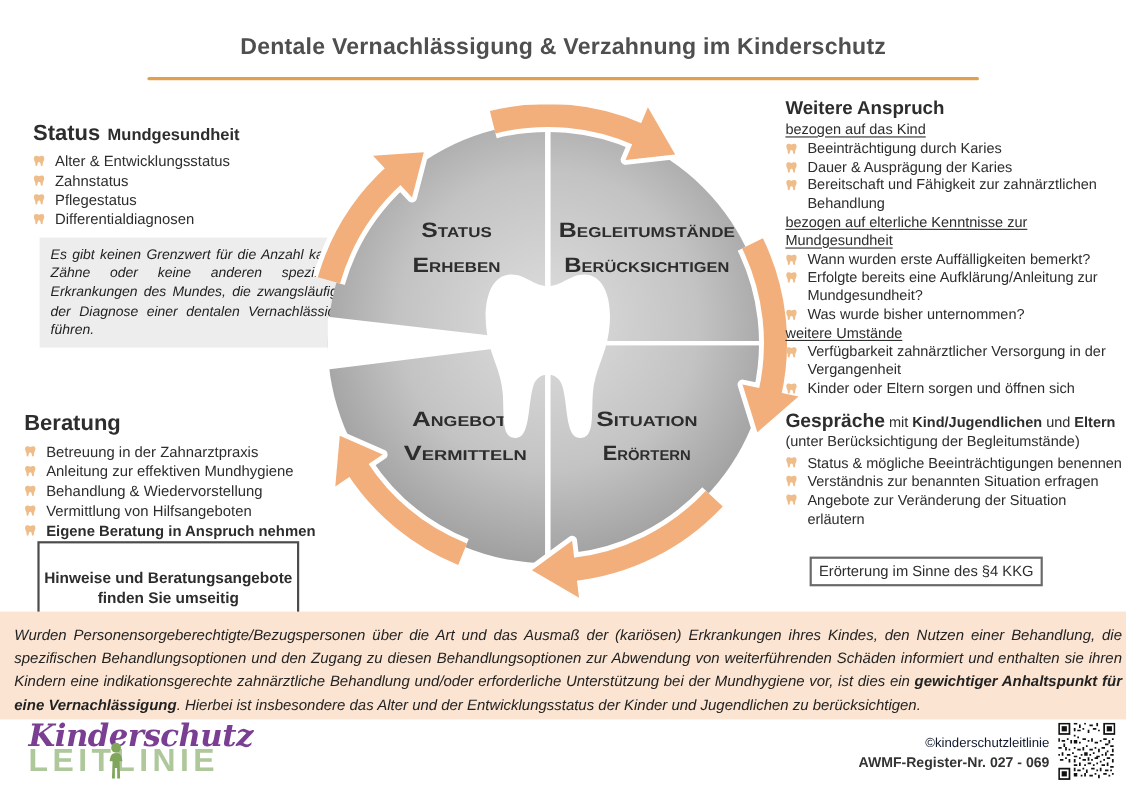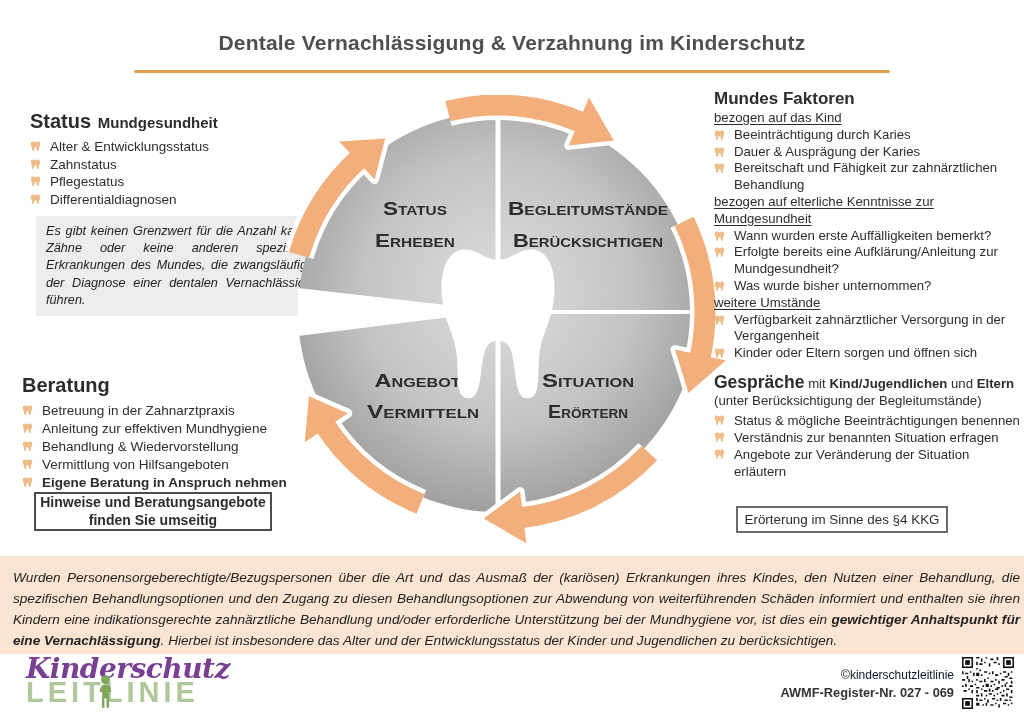--- a/index.html
+++ b/index.html
@@ -22,21 +22,21 @@
   .sec-status { position:absolute; left:30px; top:90px; width:268px;margin-top:16px; }
   .h-big   { font-size:20px; font-weight:700; }
   .h-small { font-size:15px; font-weight:700; }
   .sec-status ul { margin-top:4px; font-size:13.5px; line-height:17.5px; }
   .note-box { position:absolute; left:36px; top:216px; width:300px; background:#ededed;
               font-style:italic; font-size:12.7px; line-height:17.2px; text-align:justify;
               padding:7px 10px; color:#222; }
   .sec-beratung { position:absolute; left:22px; top:374px; width:272px; }
   .sec-beratung ul { margin-top:5px; font-size:13.5px; line-height:18px; }
   .hint-box { position:absolute; left:34px; top:492px; width:238px; border:2px solid #4c4c4c;
-              font-size:14px; font-weight:700; text-align:center; padding:0 4px; line-height:17.5px; }
+              font-size:14px; font-weight:700; text-align:center; padding:23px 4px; line-height:17.5px; }
   
   .sec-faktoren { position:absolute; left:714px; top:88px; width:304px; font-size:13.2px; line-height:16.8px; }
   .sec-faktoren h2 { font-size:17px; line-height:21px; margin-bottom:1px; }
   .subhead { text-decoration:underline; text-underline-offset:2px; }
   .sec-faktoren ul li { margin:0; }
   .sec-gespraeche { position:absolute; left:714px; top:374px; width:306px; font-size:13.2px; line-height:17px; }
   .g-head { white-space:nowrap; }
   .g-head .big { font-size:17.5px; font-weight:700; }
   .sec-gespraeche ul { margin-top:3px; }
   .eroerterung-box { position:absolute; left:736px; top:506px; width:212px; border:2px solid #6a6a6a;
@@ -209,21 +209,21 @@
     <text class="qlabel" x="320" y="152" textLength="150" lengthAdjust="spacingAndGlyphs">Berücksichtigen</text>
     <text class="qlabel" x="155" y="292" textLength="97" lengthAdjust="spacingAndGlyphs">Angebote</text>
     <text class="qlabel" x="155" y="323" textLength="112" lengthAdjust="spacingAndGlyphs">Vermitteln</text>
     <text class="qlabel" x="320" y="292" textLength="92" lengthAdjust="spacingAndGlyphs">Situation</text>
     <text class="qlabel" x="320" y="323" textLength="80" lengthAdjust="spacingAndGlyphs">Erörtern</text>
 
     <use href="#tooth-shape" transform="translate(164,137) scale(1.32,1.75)" fill="#ffffff"></use>
   </svg>
 
   <section class="sec-faktoren">
-    <h2>Mundes Faktoren</h2>
+    <h2>Weitere Anspruch</h2>
 
     <div class="subhead">bezogen auf das Kind</div>
     <ul class="tlist">
 
         <li>
           <svg class="tooth-bullet" viewBox="0 0 100 100">
             <use href="#tooth-shape"></use>
           </svg>
           <span>Beeinträchtigung durch Karies</span>
         </li>

